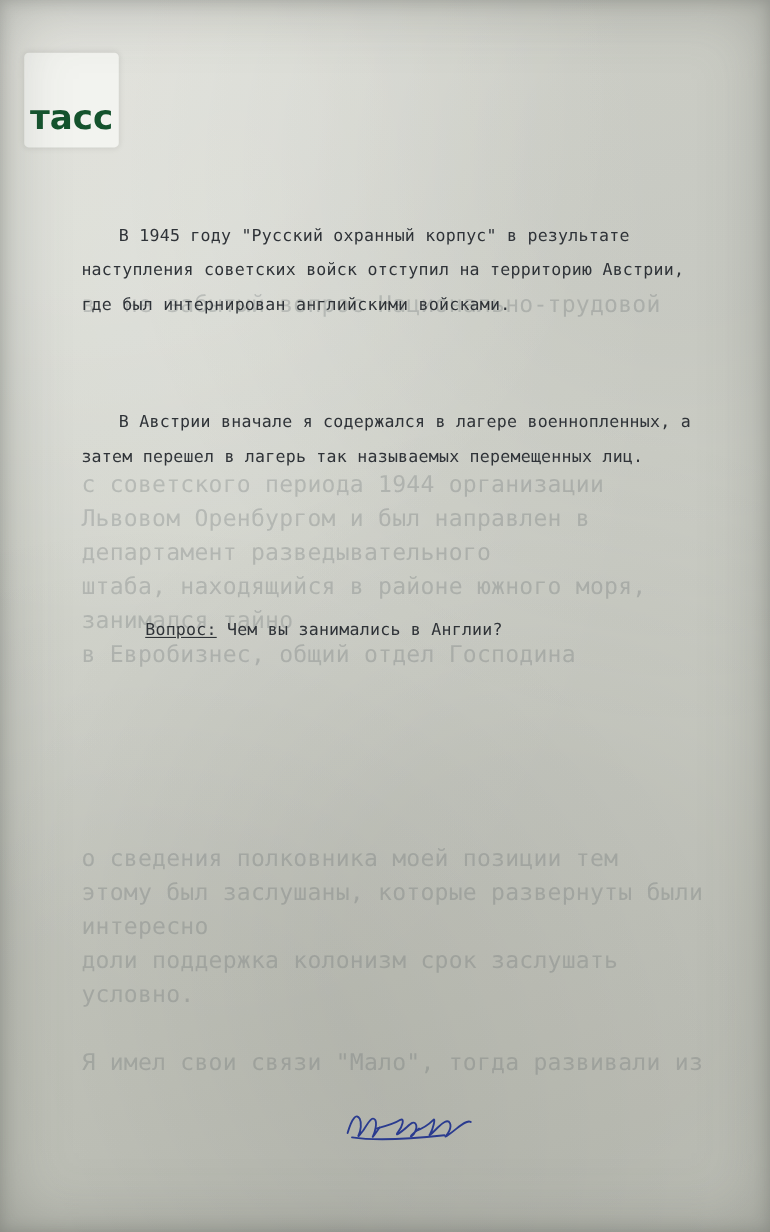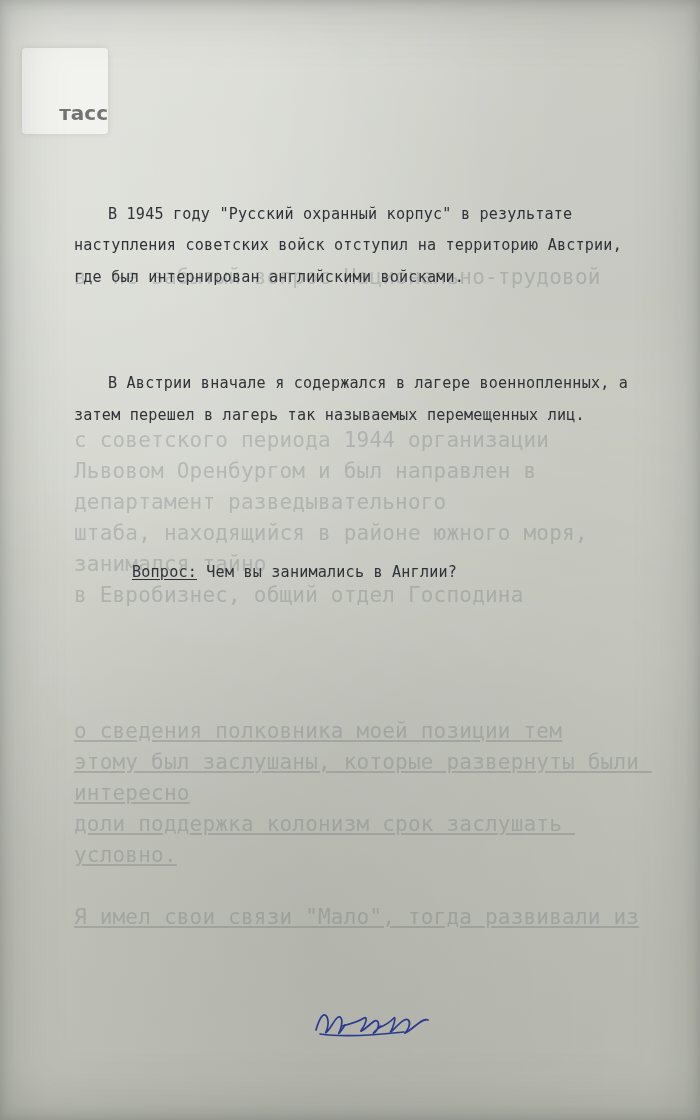--- a/index.html
+++ b/index.html
@@ -46,26 +46,26 @@
     height: 86px;
     background: #f2f3ef;
     border-radius: 4px;
     box-shadow: 0 0 6px rgba(0,0,0,0.10);
   }
   .logo-text {
     position: absolute;
     left: 0;
     right: 0;
     bottom: 9px;
-    text-align: right;
+    text-align: center;
     font-family: "DejaVu Sans", sans-serif;
     font-weight: 700;
-    font-size: 20px;
+    font-size: 31px;
     letter-spacing: 0px;
-    color: #737373;
+    color: #14532d;
   }
 
   
   .doc {
     position: absolute;
     left: 74px;
     top: 104px;
     width: 566px;
     color: #2f3338;
     font-size: 15.1px;
@@ -91,21 +91,21 @@
     color: rgba(90,96,100,0.26);
     font-size: 21px;
     line-height: 31px;
     letter-spacing: 0.2px;
     filter: blur(0.7px);
     pointer-events: none;
     white-space: pre-wrap;
   }
   .ghost.g1 { top: 262px; }
   .ghost.g2 { top: 425px; }
-  .ghost.g3 { top: 716px; text-decoration: underline; }
+  .ghost.g3 { top: 765px; }
 
   
   .signature {
     position: absolute;
     left: 312px;
     top: 1004px;
     width: 120px;
     height: 40px;
   }
 </style>

